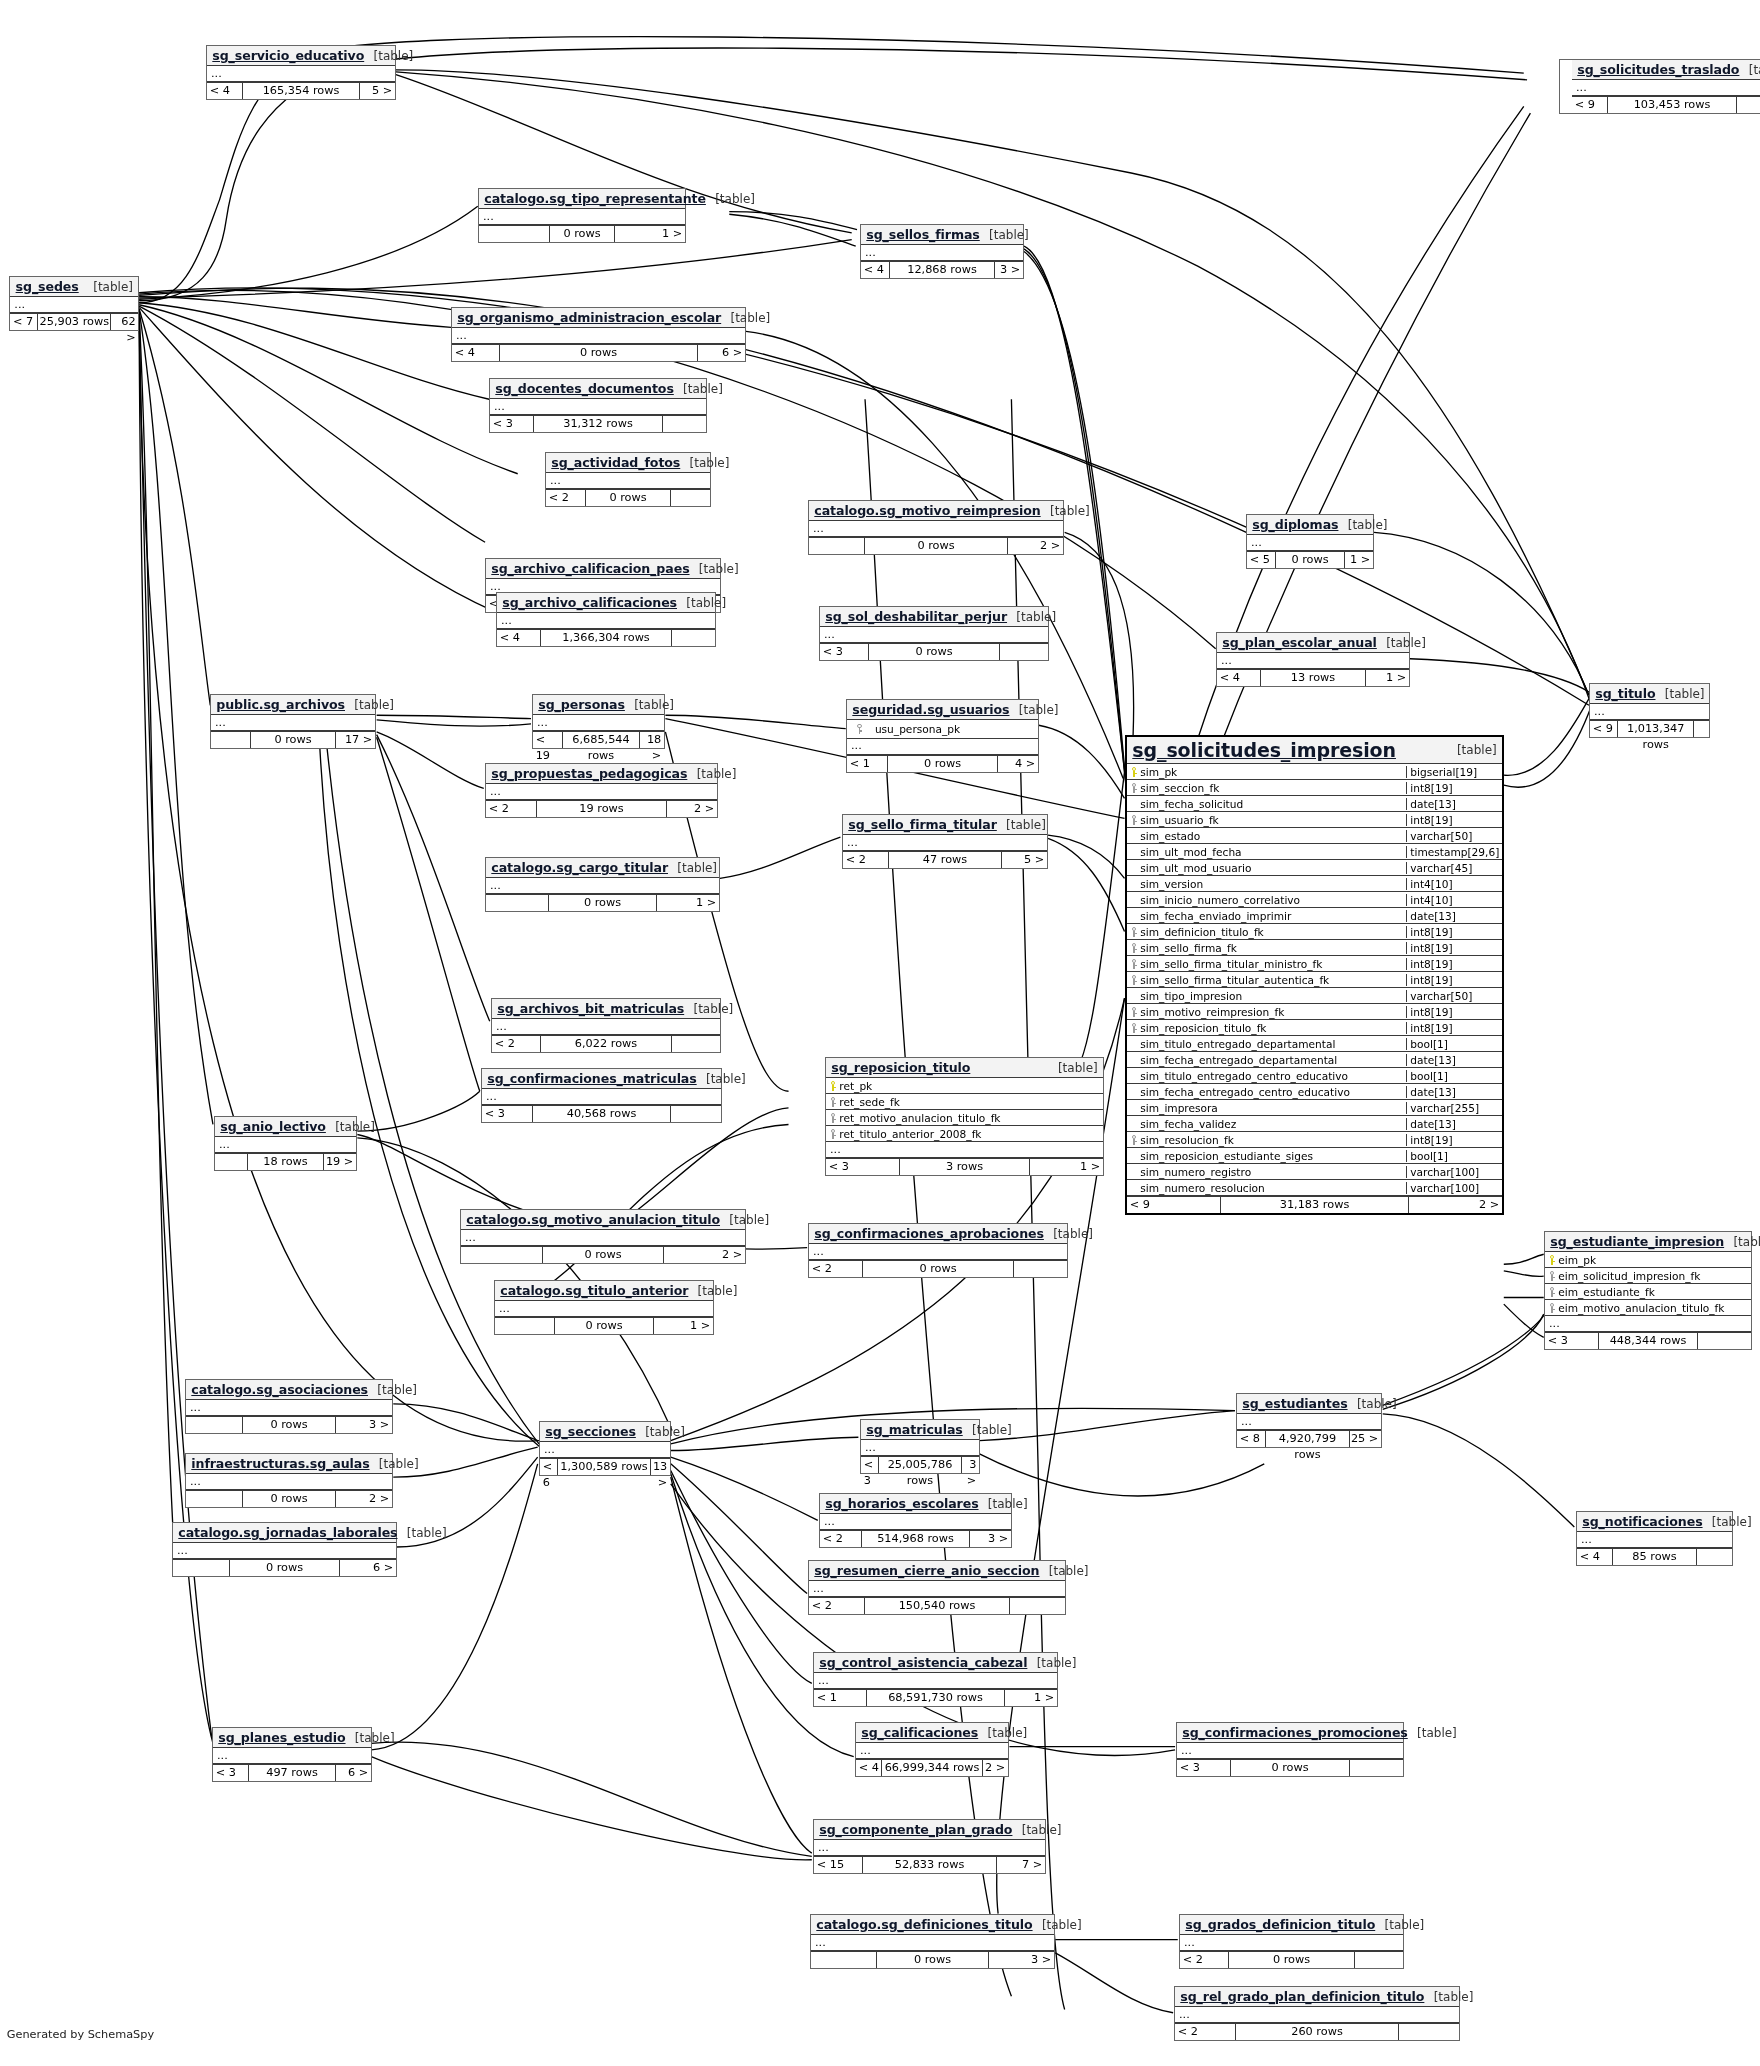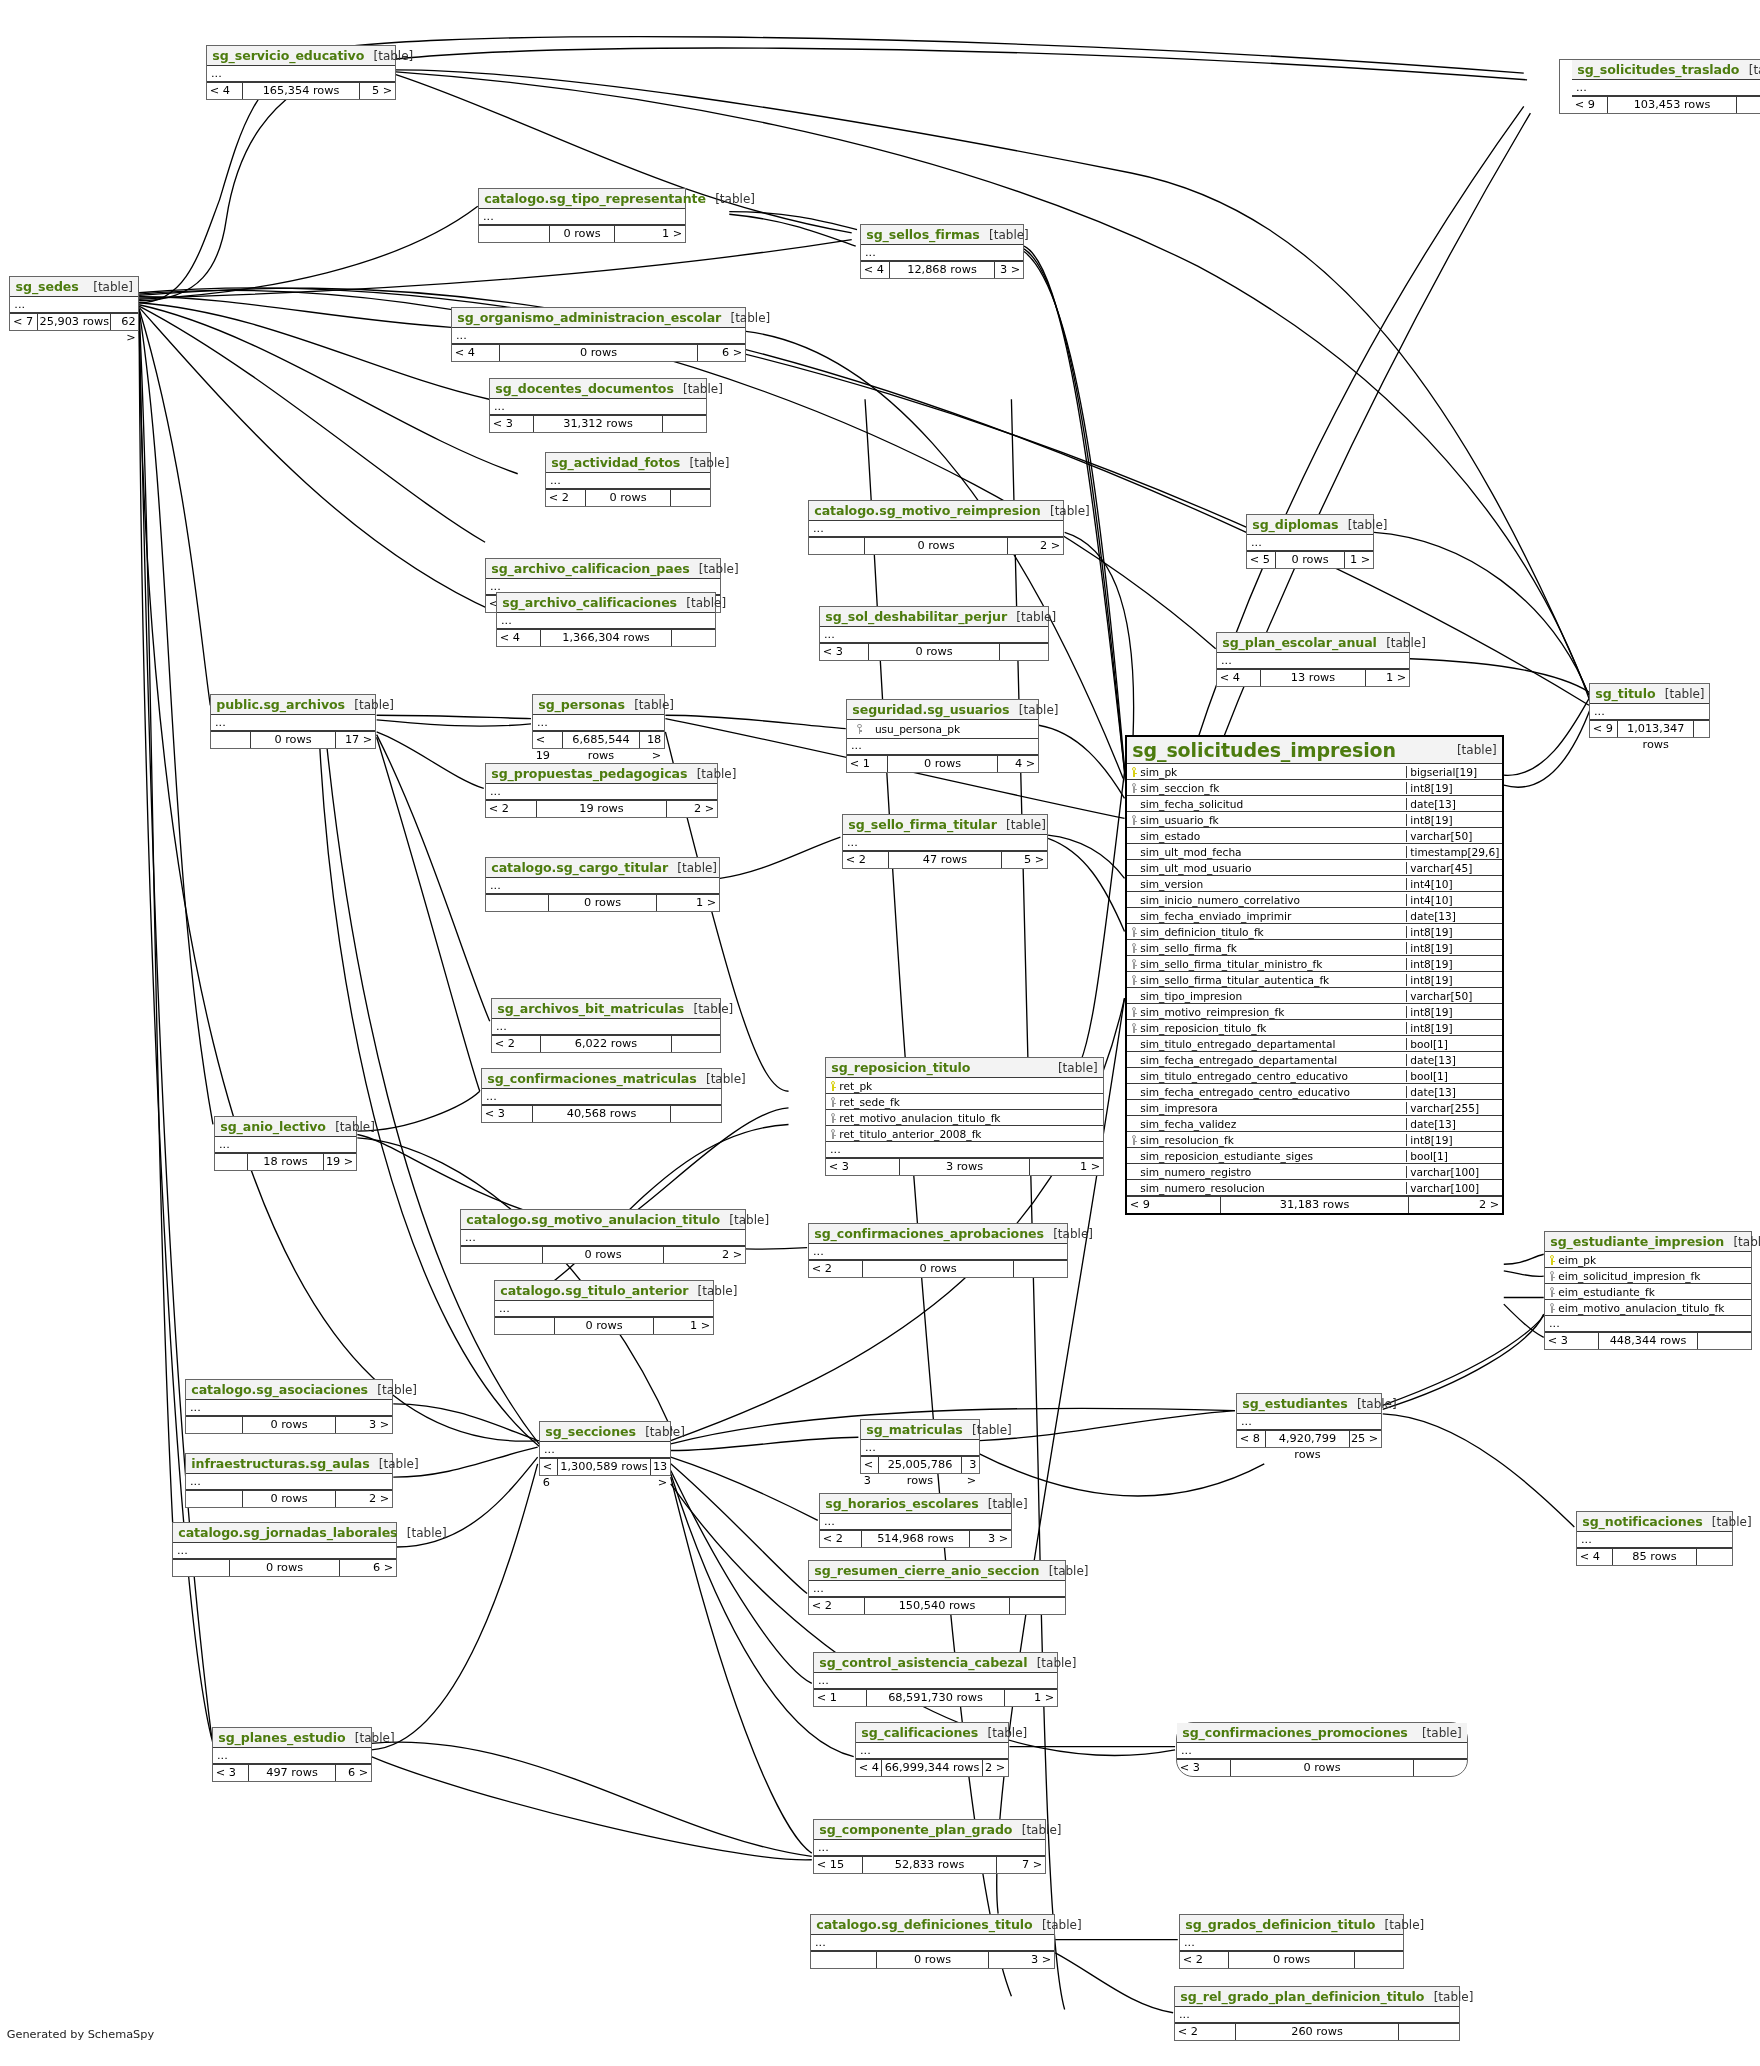--- a/index.html
+++ b/index.html
@@ -2,21 +2,21 @@
 <html style="font-size:10.6px"><head>
 <meta charset="utf-8">
 <style>
   html,body{margin:0;padding:0;background:#ffffff;}
   body{width:1760px;height:2066px;position:relative;font-family:"DejaVu Sans","Liberation Sans",sans-serif;}
   #canvas{position:absolute;left:0;top:0;width:1760px;height:2066px;}
   #edges{position:absolute;left:0;top:0;width:1760px;height:2066px;pointer-events:none;}
   .tbl{position:absolute;background:#ffffff;border:1.3px solid #666666;box-sizing:border-box;}
   .tbl .hdr{display:flex;align-items:center;justify-content:space-between;
             background:#f3f3f3;border-bottom:1.3px solid #3a3a3a;padding:2px 5.3px;box-sizing:border-box;}
-  .tbl .hdr .tname{font-weight:bold;font-size:12.6px;color:#4d7c0f;white-space:nowrap;letter-spacing:-0.1px;}
+  .tbl .hdr .tname{font-weight:bold;font-size:12.6px;color:#0f172a;white-space:nowrap;letter-spacing:-0.1px;text-decoration:underline;}
   .tbl .hdr .ttag{font-size:12px;color:#333;white-space:nowrap;padding-left:9.3px;}
   .tbl .ellip{padding:0.7px 4px;font-size:11.3px;color:#000;height:16px;line-height:13.3px;box-sizing:border-box;
               border-bottom:1.3px solid #3a3a3a;}
   .tbl .cols{border-bottom:0;}
   .tbl .col{display:flex;align-items:center;border-bottom:1px solid #3a3a3a;height:16px;box-sizing:border-box;}
   .tbl .col .cname{flex:1;font-size:10.6px;padding-left:4px;white-space:nowrap;display:flex;align-items:center;gap:3.3px;}
   .tbl .col .ctype{width:96px;font-size:10.6px;border-left:1px solid #3a3a3a;padding-left:3.3px;
                    box-sizing:border-box;white-space:nowrap;}
   .key{display:inline-block;width:6px;height:10px;position:relative;flex:0 0 6px;}
   .key i{position:absolute;left:0.7px;top:0;width:4.7px;height:4.7px;border-radius:50%;border:1.3px solid currentColor;box-sizing:border-box;}
@@ -970,21 +970,21 @@
         <span class="tname">sg_calificaciones</span>
         <span class="ttag">[table]</span>
       </div>
       <div class="ellip">...</div>
       <div class="foot">
         <div class="l" style="width:25px">&lt; 4</div>
         <div class="c">66,999,344 rows</div>
         <div class="r" style="width:25px">2 &gt;</div>
       </div>
     </div>
-    <div class="tbl plain" style="left: 1176px; top: 1722px; width: 292px; border-radius: 17px;">
+    <div class="tbl plain" style="left: 1176px; top: 1722px; width: 228px;">
       <div class="hdr">
         <span class="tname">sg_confirmaciones_promociones</span>
         <span class="ttag">[table]</span>
       </div>
       <div class="ellip">...</div>
       <div class="foot">
         <div class="l" style="width:53px">&lt; 3</div>
         <div class="c">0 rows</div>
         <div class="r" style="width:53px"></div>
       </div>

